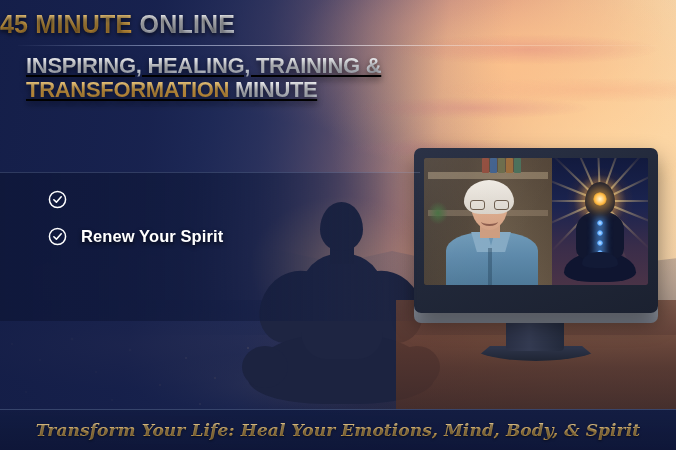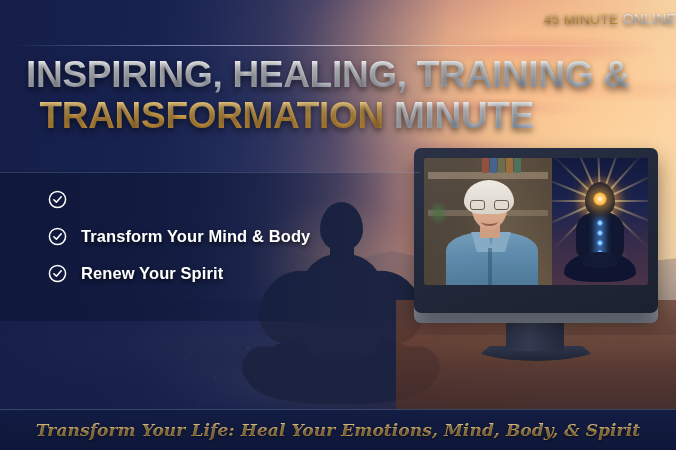--- a/index.html
+++ b/index.html
@@ -181,23 +181,23 @@
       rgba(20,30,66,0.38) 78%,
       rgba(24,34,70,0.0) 100%);
     border-top: 1px solid rgba(160,180,225,0.22);
   }
 
   
   .kicker {
     position: absolute;
     left: 0; right: 0;
     top: 12px;
-    text-align: right;
-    font-size: 14px;
-    font-weight: normal;
+    text-align: left;
+    font-size: 25px;
+    font-weight: bold;
     letter-spacing: 0.2px;
     line-height: 1;
     white-space: nowrap;
     text-shadow: 0 2px 4px rgba(0,0,0,0.65);
   }
   .kicker .gold {
     color: #e8b55c;
     background: linear-gradient(180deg, #f6d898 0%, #e0a945 55%, #c8903a 100%);
     -webkit-background-clip: text;
     background-clip: text;
@@ -223,27 +223,28 @@
       rgba(230,220,225,0.70) 55%,
       rgba(250,215,185,0.45) 82%,
       rgba(255,220,190,0.05) 100%);
   }
 
   .headline {
     position: absolute;
     left: 26px;
     top: 54px;
     width: 508px;
-    text-align: right;
-    font-size: 37px;
+    text-align: left;
+    font-size: 22px;
     font-weight: bold;
     line-height: 1.11;
     letter-spacing: -0.3px;
     white-space: nowrap;
     text-shadow: 0 3px 6px rgba(0,0,0,0.55);
+    text-decoration: underline;
   }
   .headline .silver {
     background: linear-gradient(180deg, #ffffff 0%, #eef0f5 42%, #aeb5c4 100%);
     -webkit-background-clip: text;
     background-clip: text;
     -webkit-text-fill-color: transparent;
     color: #eef0f5;
   }
   .headline .gold {
     background: linear-gradient(180deg, #fae0a0 0%, #e9b košt 0%, #e6ad4c 55%, #cf9336 100%);
@@ -679,29 +680,20 @@
         </svg>
       </span>
     </div>
     <div class="bullet">
       <span class="check-icon">
         <svg width="19" height="19" viewBox="0 0 24 24" fill="none">
           <circle cx="12" cy="12" r="10.2" stroke="#ffffff" stroke-width="1.9"></circle>
           <path d="M7.4 12.3 L10.6 15.4 L16.7 8.6" stroke="#ffffff" stroke-width="2" stroke-linecap="round" stroke-linejoin="round"></path>
         </svg>
       </span>
-      <span class="bullet-label">Transform Your Mind &amp; Body</span>
-    </div>
-    <div class="bullet">
-      <span class="check-icon">
-        <svg width="19" height="19" viewBox="0 0 24 24" fill="none">
-          <circle cx="12" cy="12" r="10.2" stroke="#ffffff" stroke-width="1.9"></circle>
-          <path d="M7.4 12.3 L10.6 15.4 L16.7 8.6" stroke="#ffffff" stroke-width="2" stroke-linecap="round" stroke-linejoin="round"></path>
-        </svg>
-      </span>
       <span class="bullet-label">Renew Your Spirit</span>
     </div>
   </div>
 
   <div class="bottom-bar">
     <span class="bottom-text">Transform Your Life: Heal Your Emotions, Mind, Body, &amp; Spirit</span>
   </div>
 
 </div>
 

